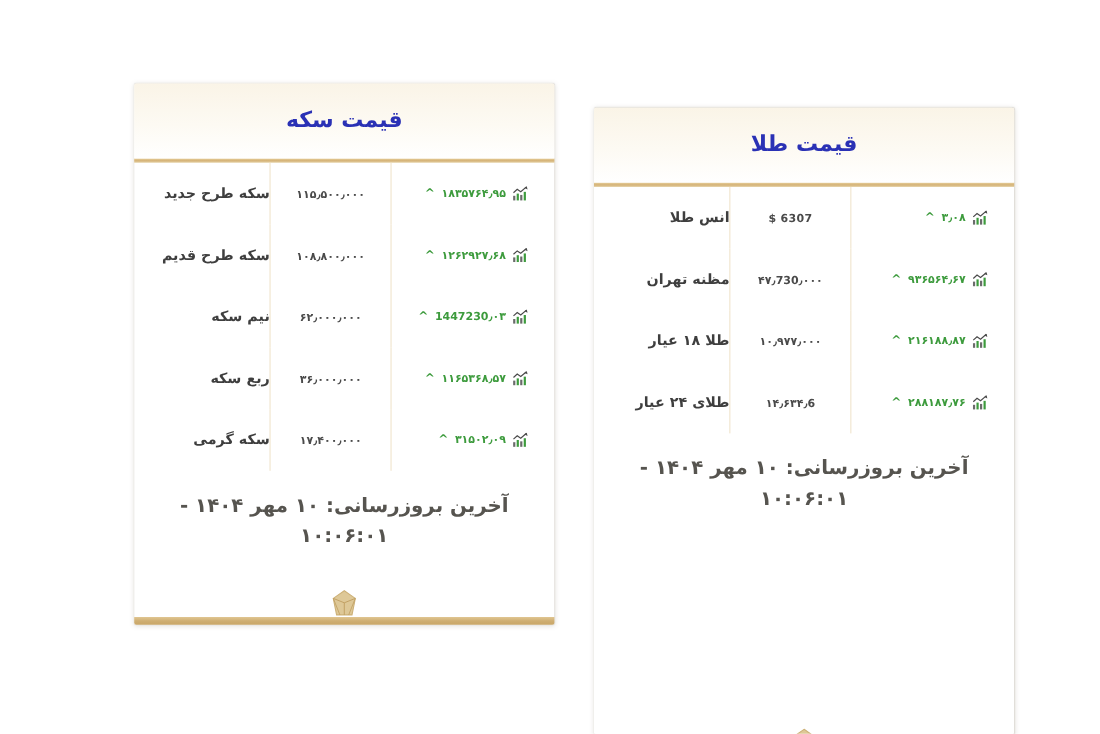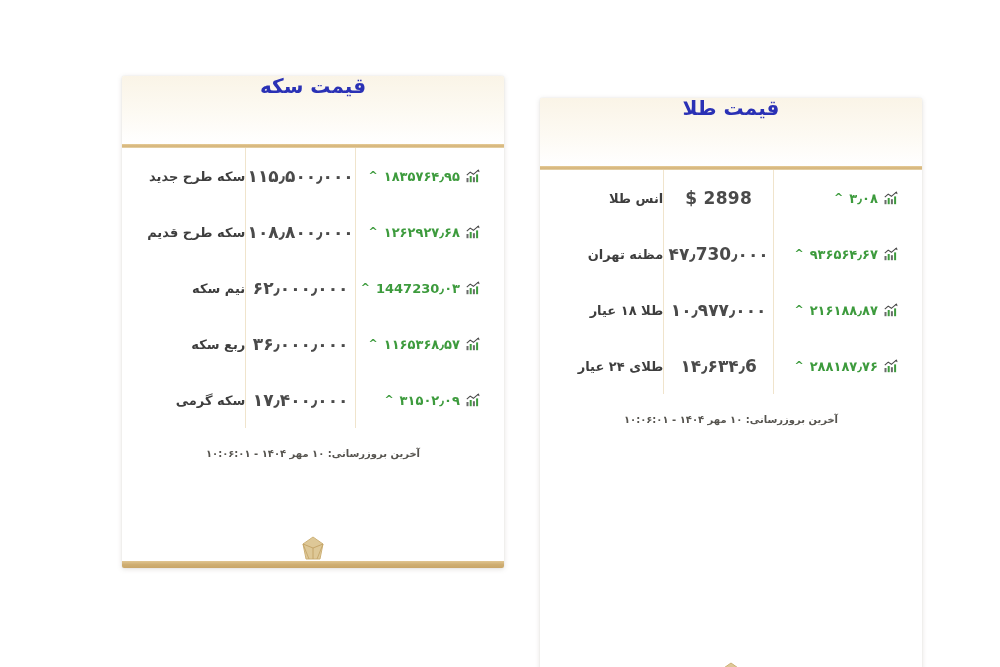--- a/index.html
+++ b/index.html
@@ -35,21 +35,21 @@
 
   .card-gold  { left: 540px; top: 76px;  width: 382px; height: 596px; margin-top: 22px; }
   .card-coin  { left: 122px; top: 76px;  width: 382px; height: 492px; }
 
   
   .card-header {
     position: relative;
     height: 68px;
     background: linear-gradient(to bottom, #faf4e7 0%, #fdfaf3 55%, #ffffff 100%);
     display: flex;
-    align-items: flex-start;
+    align-items: center;
     justify-content: center;
     border-top-left-radius: 2px;
     border-top-right-radius: 2px;
   }
 
   .card-title {
     font-size: 20px;
     font-weight: bold;
     color: #2a31b5;
     letter-spacing: 0;
@@ -80,54 +80,54 @@
     font-size: 13px;
     color: #3e3e3e;
     white-space: nowrap;
   }
 
   .col-change { width: 38%; text-align: right; padding-right: 10px; }
   .col-price  { width: 31%; text-align: center; border-right: 1px solid #f0e4cc; border-left: 1px solid #f0e4cc; }
   .col-label  { width: 31%; text-align: right; padding-left: 14px; font-weight: bold; color: #3b3b3b; }
 
   .price-val {
-    font-size: 17px;
+    font-size: 10px;
     font-weight: bold;
     color: #4a4a4a;
     letter-spacing: 0.3px;
   }
 
   .change-cell {
     display: flex;
     align-items: center;
     gap: 6px;
     direction: rtl;
   }
 
   .chart-icon { flex: 0 0 auto; display: block; }
 
   .change-val {
     color: #3d9b3d;
     font-weight: bold;
-    font-size: 13px;
+    font-size: 10px;
     letter-spacing: 0.3px;
   }
 
   .arrow-up {
     color: #3d9b3d;
     font-size: 11px;
     font-weight: bold;
     line-height: 1;
     transform: translateY(-1px);
   }
 
   
   .updated {
     text-align: center;
-    font-size: 10px;
+    font-size: 18px;
     color: #56544f;
     font-weight: bold;
     letter-spacing: 0.2px;
     line-height: 1.55;
     padding: 18px 26px 0 26px;
   }
 
   
   .card-footer {
     position: absolute;
@@ -189,21 +189,21 @@
                   <rect x="6.9" y="8.2" width="2" height="5" fill="#6b6b6b"></rect>
                   <rect x="10.1" y="5.4" width="2" height="7.8" fill="#3d9b3d"></rect>
                   <polyline points="0.8,6.2 4.2,3.1 7.4,5.3 12.6,0.9" fill="none" stroke="#4a4a4a" stroke-width="1.1"></polyline>
                   <polygon points="12.9,0.4 13.6,3.3 10.9,2.0" fill="#4a4a4a"></polygon>
                 </svg>
                 <span class="change-val">۳٫۰۸</span>
                 <span class="arrow-up">^</span>
               </span>
             </td>
             <td class="col-price">
-              <span class="price-val">2898 $</span>
+              <span class="price-val">6307 $</span>
             </td>
             <td class="col-label">انس طلا</td>
           </tr>
 
           <tr>
             <td class="col-change">
               <span class="change-cell">
                 <svg class="chart-icon" width="14" height="14" viewBox="0 0 14 14" aria-hidden="true">
                   <rect x="0.5" y="9" width="2" height="4.2" fill="#6b6b6b"></rect>
                   <rect x="3.7" y="7" width="2" height="6.2" fill="#3d9b3d"></rect>

